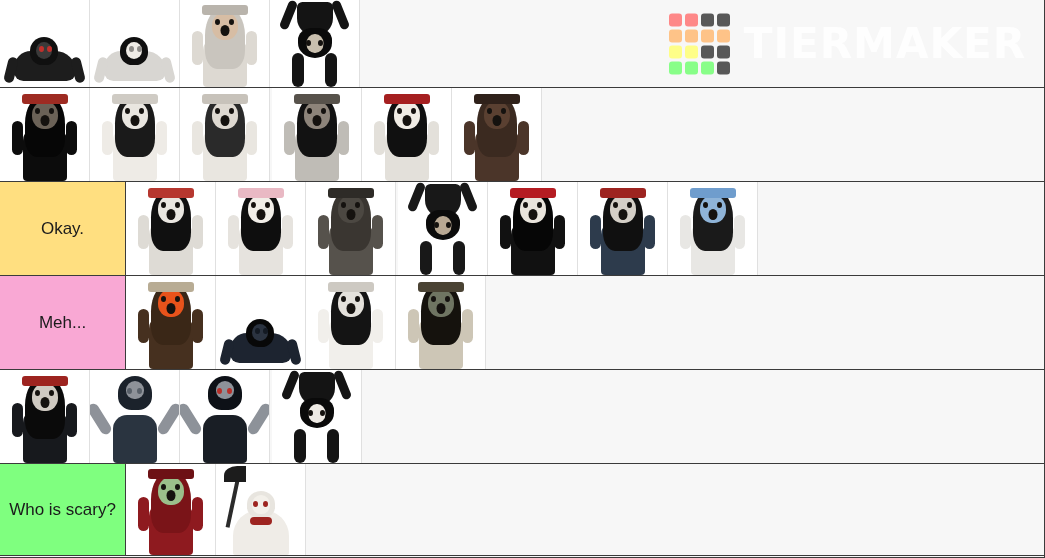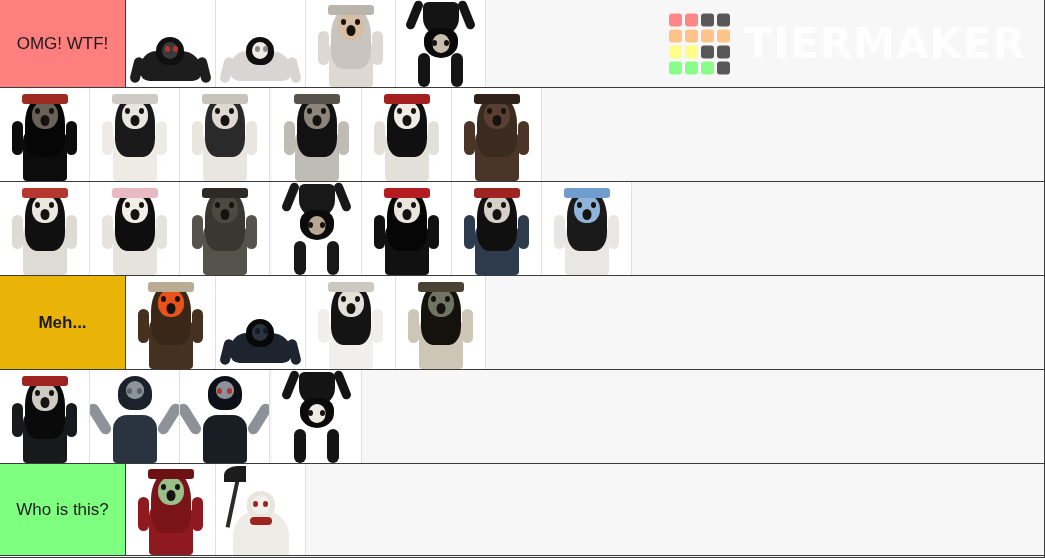--- a/index.html
+++ b/index.html
@@ -161,21 +161,20 @@
     color: #ffffff;
     font-family: "DejaVu Sans", sans-serif;
     line-height: 1;
   }
 </style>
 </head>
 <body>
 
 <div id="tier-list">
     <div class="tier-row" style="height: 88px;">
-      <div class="tier-label" style="background: rgb(255, 127, 127);">OMG! WTF!</div>
       <div class="tier-items">
         <div class="tier-item">
           <div class="fig">
             <div class="pt" style="left:14px;bottom:6px;width:62px;height:30px;background:#1d1d1d;border-radius:18px 22px 10px 10px;"></div>
             <div class="pt" style="left:6px;bottom:4px;width:10px;height:26px;background:#1d1d1d;border-radius:5px;transform:rotate(14deg);"></div>
             <div class="pt" style="right:6px;bottom:4px;width:10px;height:26px;background:#1d1d1d;border-radius:5px;transform:rotate(-14deg);"></div>
             <div class="pt" style="left:30px;bottom:22px;width:28px;height:28px;background:#101010;border-radius:50% 50% 44% 44%;"></div>
             <div class="pt" style="left:36px;bottom:28px;width:16px;height:17px;background:#3a3a3a;border-radius:50%;"></div>
             <div class="pt eye" style="left:39px;bottom:35px;background:#c0302c;"></div>
             <div class="pt eye" style="left:47px;bottom:35px;background:#c0302c;"></div>
@@ -317,20 +316,21 @@
             <div class="pt head" style="top:14%;background:#5a4031;"></div>
             <div class="pt eye" style="left:35px;top:22%;"></div>
             <div class="pt eye" style="right:35px;top:22%;"></div>
             <div class="pt mouth" style="left:50%;transform:translateX(-50%);top:29%;"></div>
             <div class="pt hat" style="top:6%;width:46px;height:10px;background:#2f211a;"></div>
           </div>
         </div>
       </div>
     </div>
     <div class="tier-row" style="height: 94px;">
+      <div class="tier-label" style="background: rgb(255, 223, 128);">Okay.</div>
       <div class="tier-items">
         <div class="tier-item">
           <div class="fig">
             <div class="pt body" style="background:#dedbd5;"></div>
             <div class="pt arm" style="left:12px;top:36%;background:#dedbd5;"></div>
             <div class="pt arm" style="right:12px;top:36%;background:#dedbd5;"></div>
             <div class="pt hairlong" style="top:8%;background:#101010;"></div>
             <div class="pt head" style="top:14%;background:#eae7e1;"></div>
             <div class="pt eye" style="left:35px;top:22%;"></div>
             <div class="pt eye" style="right:35px;top:22%;"></div>
@@ -412,21 +412,21 @@
             <div class="pt head" style="top:14%;background:#8fb4d8;"></div>
             <div class="pt eye" style="left:35px;top:22%;"></div>
             <div class="pt eye" style="right:35px;top:22%;"></div>
             <div class="pt mouth" style="left:50%;transform:translateX(-50%);top:29%;"></div>
             <div class="pt hat" style="top:6%;width:46px;height:10px;background:#6f9dcd;"></div>
           </div>
         </div>
       </div>
     </div>
     <div class="tier-row" style="height: 94px;">
-      <div class="tier-label" style="background: #eab308; font-weight: bold;">Meh...</div>
+      <div class="tier-label" style="background: #f9a8d4;">Meh...</div>
       <div class="tier-items">
         <div class="tier-item">
           <div class="fig">
             <div class="pt body" style="background:#46301f;"></div>
             <div class="pt arm" style="left:12px;top:36%;background:#46301f;"></div>
             <div class="pt arm" style="right:12px;top:36%;background:#46301f;"></div>
             <div class="pt hairlong" style="top:8%;background:#3a2717;"></div>
             <div class="pt head" style="top:14%;background:#e8531b;"></div>
             <div class="pt eye" style="left:35px;top:22%;"></div>
             <div class="pt eye" style="right:35px;top:22%;"></div>
@@ -519,21 +519,21 @@
             <div class="pt" style="left:50%;transform:translateX(-50%);top:34px;width:17px;height:19px;background:#eeeae4;border-radius:48%;"></div>
             <div class="pt eye" style="left:36px;top:40px;"></div>
             <div class="pt eye" style="right:36px;top:40px;"></div>
             <div class="pt" style="left:22px;bottom:0;width:12px;height:34px;background:#141414;border-radius:6px;"></div>
             <div class="pt" style="right:22px;bottom:0;width:12px;height:34px;background:#141414;border-radius:6px;"></div>
           </div>
         </div>
       </div>
     </div>
     <div class="tier-row" style="height: 92px;">
-      <div class="tier-label" style="background: rgb(127, 255, 127);">Who is this?</div>
+      <div class="tier-label" style="background: rgb(127, 255, 127);">Who is scary?</div>
       <div class="tier-items">
         <div class="tier-item">
           <div class="fig">
             <div class="pt body" style="background:#8e1a1f;"></div>
             <div class="pt arm" style="left:12px;top:36%;background:#8e1a1f;"></div>
             <div class="pt arm" style="right:12px;top:36%;background:#8e1a1f;"></div>
             <div class="pt hairlong" style="top:8%;background:#7a1418;"></div>
             <div class="pt head" style="top:14%;background:#9bbf8b;"></div>
             <div class="pt eye" style="left:35px;top:22%;"></div>
             <div class="pt eye" style="right:35px;top:22%;"></div>

